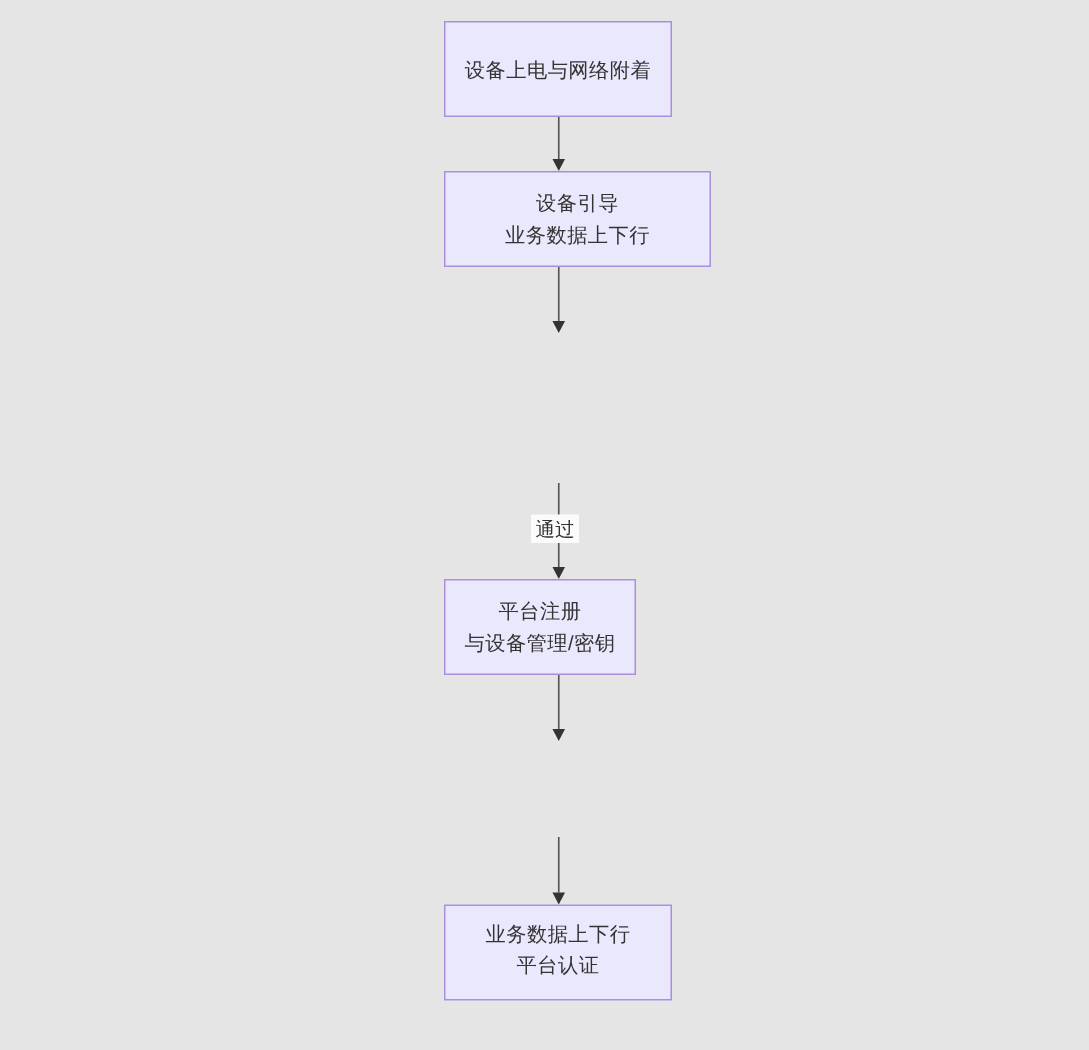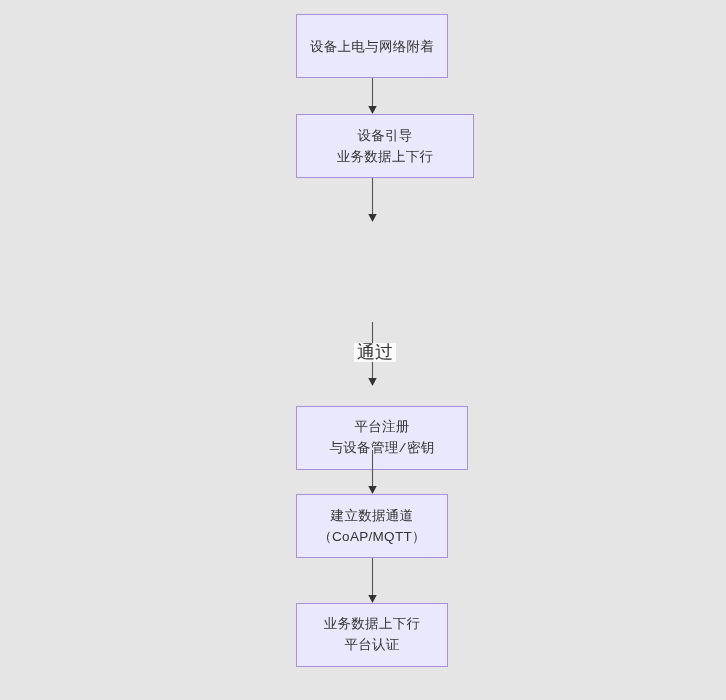--- a/index.html
+++ b/index.html
@@ -80,21 +80,21 @@
   .conn-head {
     fill: #333333;
     stroke: none;
   }
 
   
   .edge-label {
     position: absolute;
     background: #fbfbfb;
     color: #333333;
-    font-size: 18px;
+    font-size: 13px;
     line-height: 17px;
     padding: 1px 3px;
     white-space: nowrap;
     text-align: center;
   }
 </style>
 </head>
 <body>
 
 <div id="canvas">
@@ -120,34 +120,30 @@
 
 
   <svg class="connector" style="left:366px; top:322px; width:13px; height:64px;" viewBox="0 0 13 64">
     <line class="conn-line" x1="6.5" y1="0" x2="6.5" y2="56"></line>
     <polygon class="conn-head" points="2.3,56 10.7,56 6.5,64"></polygon>
   </svg>
   <div class="edge-label" style="left:354px; top:343px;">
     <span>通过</span>
   </div>
 
-  <div class="node" style="left:296px; top:406px; width:172px; height:64px;font-family:Liberation Mono, monospace;">
+  <div class="node" style="left:296px; top:386px; width:128px; height:64px;">
     <span class="line1">平台注册</span>
     <span class="line2">与设备管理/密钥</span>
   </div>
 
   <svg class="connector" style="left:366px; top:450px; width:13px; height:44px;" viewBox="0 0 13 44">
     <line class="conn-line" x1="6.5" y1="0" x2="6.5" y2="36"></line>
     <polygon class="conn-head" points="2.3,36 10.7,36 6.5,44"></polygon>
   </svg>
 
-  <div class="node" style="left:296px; top:494px; width:152px; height:64px;">
-    <span class="line1">建立数据通道</span>
-    <span class="line2">（CoAP/MQTT）</span>
-  </div>
 
   <svg class="connector" style="left:366px; top:558px; width:13px; height:45px;" viewBox="0 0 13 45">
     <line class="conn-line" x1="6.5" y1="0" x2="6.5" y2="37"></line>
     <polygon class="conn-head" points="2.3,37 10.7,37 6.5,45"></polygon>
   </svg>
 
   <div class="node" style="left:296px; top:603px; width:152px; height:64px;font-family:Liberation Mono, monospace;">
     <span class="line1">业务数据上下行</span>
     <span class="line2">平台认证</span>
   </div>

